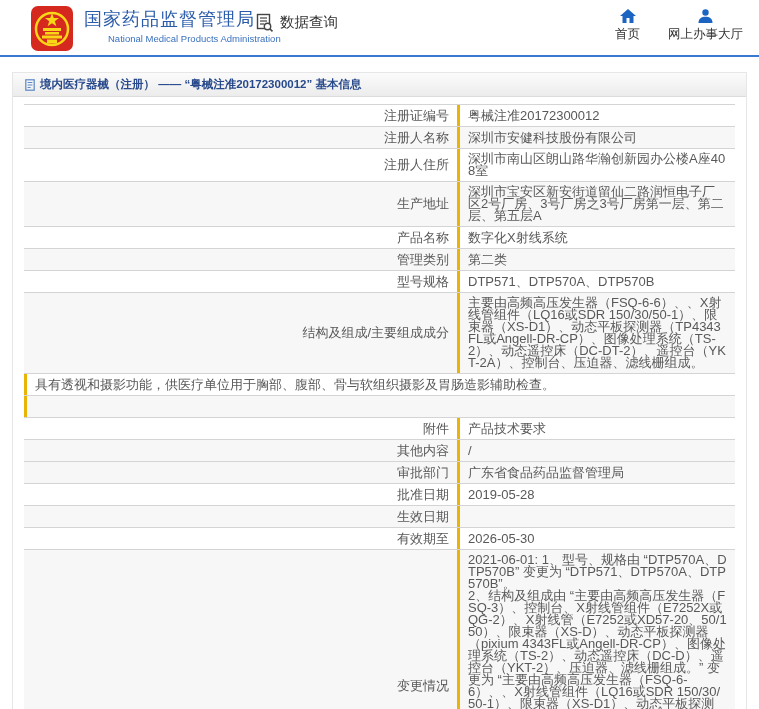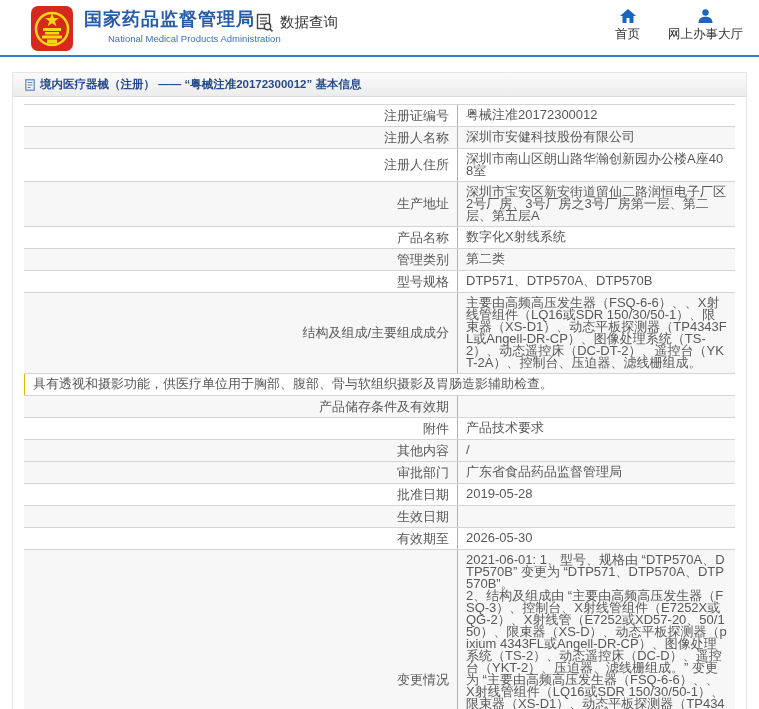--- a/index.html
+++ b/index.html
@@ -5,21 +5,21 @@
   * { box-sizing: border-box; margin: 0; padding: 0; }
   html,body { width: 759px; height: 709px; overflow: hidden;
     font-family: "Liberation Sans", "DejaVu Sans", sans-serif;
     background: #ffffff; position: relative; }
 
   
   .header { position: relative; height: 57px; background: #fff;
     border-bottom: 2px solid #3b79d1; }
   .logo { position: absolute; left: 30px; top: 5px; width: 44px; height: 47px; cursor: pointer; }
   .agency { position: absolute; left: 84px; top: 9px; }
-  .agency-cn { font-size: 18px; font-weight: bold; color: #2a5ba9; letter-spacing: 1px; line-height: 21px; }
+  .agency-cn { font-size: 18px; font-weight: normal; color: #2a5ba9; letter-spacing: 1px; line-height: 21px; }
   .agency-en { font-size: 9.5px; color: #3a70be; margin-top: 3px; padding-left: 24px; }
   .dq { position: absolute; left: 256px; top: 13px; display: flex; align-items: center; gap: 6px; cursor: pointer; }
   .dq-text { font-size: 14.5px; color: #333; }
   .nav { position: absolute; right: 16px; top: 9px; display: flex; gap: 28px; }
   .nav-item { display: flex; flex-direction: column; align-items: center; gap: 3px;
     font-size: 12.5px; color: #333; cursor: pointer; }
 
   
   .container { position: absolute; left: 12px; width: 735px; top: 72px; bottom: 0;
     background: #fff; border: 1px solid #e6e6e6; border-bottom: none; }
@@ -29,22 +29,22 @@
   .section-title { font-size: 11.5px; font-weight: bold; color: #27498b; }
 
   
   .table { margin: 7px 11px 0 11px; }
   .row { display: flex; border-bottom: 1px solid #d4d4d4; background: #fff; }
   .row:first-child { border-top: 1px solid #d4d4d4; }
   .row.alt { background: #f7f7f7; }
   .cell { font-size: 13px; line-height: 12px; color: #585858; padding: 4px 8px; min-height: 21px; }
   .cell.label { width: 433px; flex: none; display: flex; justify-content: flex-end;
     align-items: center; gap: 3px; text-align: right; }
-  .cell.value { flex: 1; border-left: 1px solid #eab308; white-space: pre-line;
-    word-break: break-all; display: flex; align-items: flex-start; }
+  .cell.value { flex: 1; border-left: 3px solid #eab308; white-space: pre-line;
+    word-break: break-all; display: flex; align-items: center; }
   .cell.value > span { display: block; width: 100%; }
 </style>
 </head>
 <body>
 
 <div class="header">
 
   <svg class="logo" viewBox="0 0 44 47">
     <rect x="1" y="1" width="42" height="45" rx="7" fill="#d5281e"></rect>
     <circle cx="22" cy="24" r="16" fill="none" stroke="#f9d616" stroke-width="2.5"></circle>
@@ -147,23 +147,20 @@
       <div class="row alt">
         <div class="cell label">
           <span>结构及组成/主要组成成分</span>
         </div>
         <div class="cell value"><span>主要由高频高压发生器（FSQ-6-6）、、X射线管组件（LQ16或SDR 150/30/50-1）、限束器（XS-D1）、动态平板探测器（TP4343FL或Angell-DR-CP）、图像处理系统（TS-2）、动态遥控床（DC-DT-2）、遥控台（YKT-2A）、控制台、压迫器、滤线栅组成。</span></div>
       </div>
       <div class="row">
         <div class="cell value"><span>具有透视和摄影功能，供医疗单位用于胸部、腹部、骨与软组织摄影及胃肠造影辅助检查。</span></div>
       </div>
       <div class="row alt">
-        <div class="cell label">
-          <span>产品储存条件及有效期</span>
-        </div>
         <div class="cell value"><span></span></div>
       </div>
       <div class="row">
         <div class="cell label">
           <span>附件</span>
         </div>
         <div class="cell value"><span>产品技术要求</span></div>
       </div>
       <div class="row alt">
         <div class="cell label">

